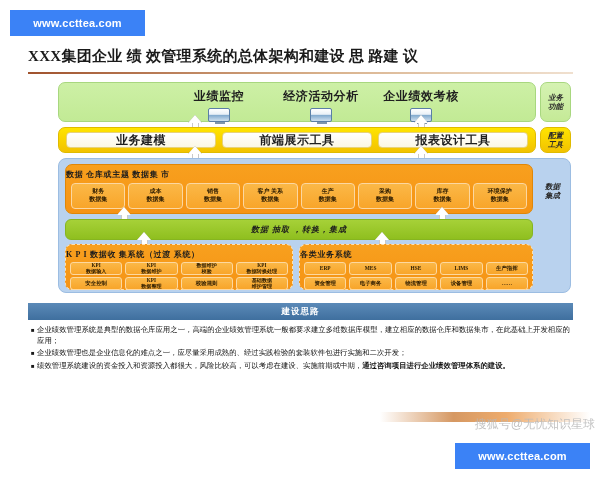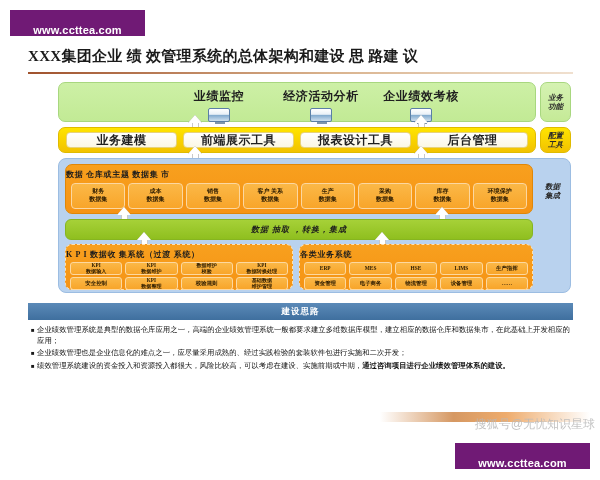--- a/index.html
+++ b/index.html
@@ -8,26 +8,26 @@
     background: #ffffff;
     font-family: "Liberation Sans", "DejaVu Sans", sans-serif;
     position: relative;
     overflow: hidden;
   }
   #page { position: relative; width: 600px; height: 480px; background: #fff; }
 
   
   .wm-bar {
     position: absolute;
-    background: #701a75;
+    background: #3b82f6;
     color: #ffffff;
     font-weight: bold;
     font-size: 11px;
     letter-spacing: .2px;
-    display: flex; align-items: flex-end; justify-content: center;
+    display: flex; align-items: center; justify-content: center;
   }
   #wm-top { left: 10px; top: 10px; width: 135px; height: 26px; }
   #wm-bottom { left: 455px; top: 443px; width: 135px; height: 26px; }
 
   #wm-diag {
     position: absolute;
     left: 435px; top: 416px;
     width: 160px; height: 16px;
     color: #b9b9b9;
     font-size: 12px;
@@ -266,23 +266,20 @@
     <div class="band" id="band-tools">
       <div class="tool-box">
           <span class="tool-label">业务建模</span>
         </div>
       <div class="tool-box">
           <span class="tool-label">前端展示工具</span>
         </div>
       <div class="tool-box">
           <span class="tool-label">报表设计工具</span>
         </div>
-      <div class="tool-box">
-          <span class="tool-label">后台管理</span>
-        </div>
     </div>
     <div class="band" id="side-tools">
       <div class="side-label" id="sl-tools">
           <div>配置</div>
           <div>工具</div>
         </div>
     </div>
 
     <div class="arrow-stem" style="left:164px; top:73px; height:5px;"></div>
     <div class="arrow-up" style="left:160px; top:66px;"></div>

